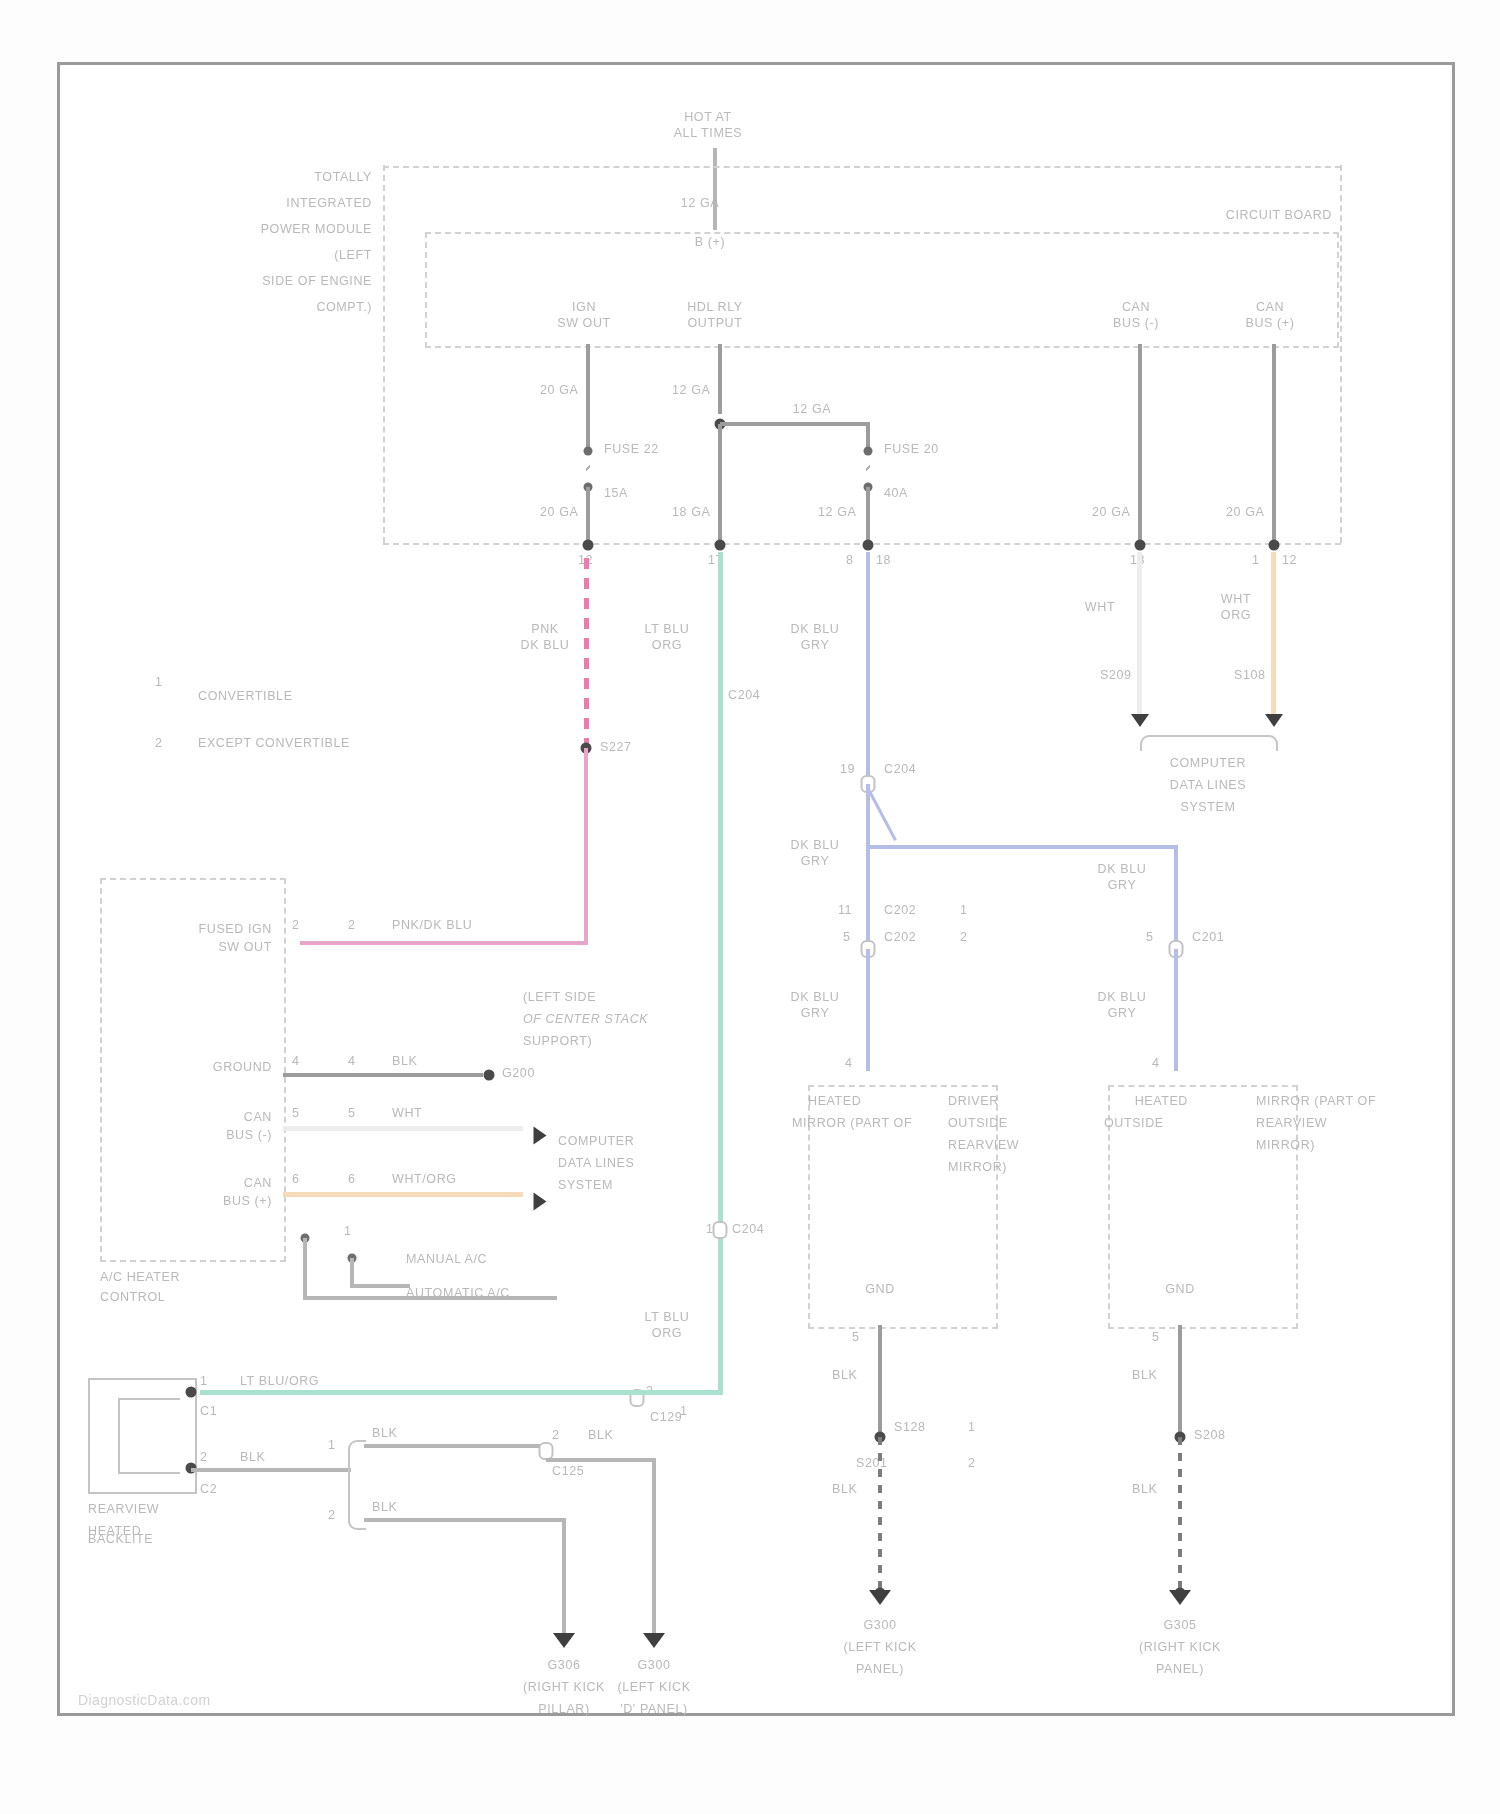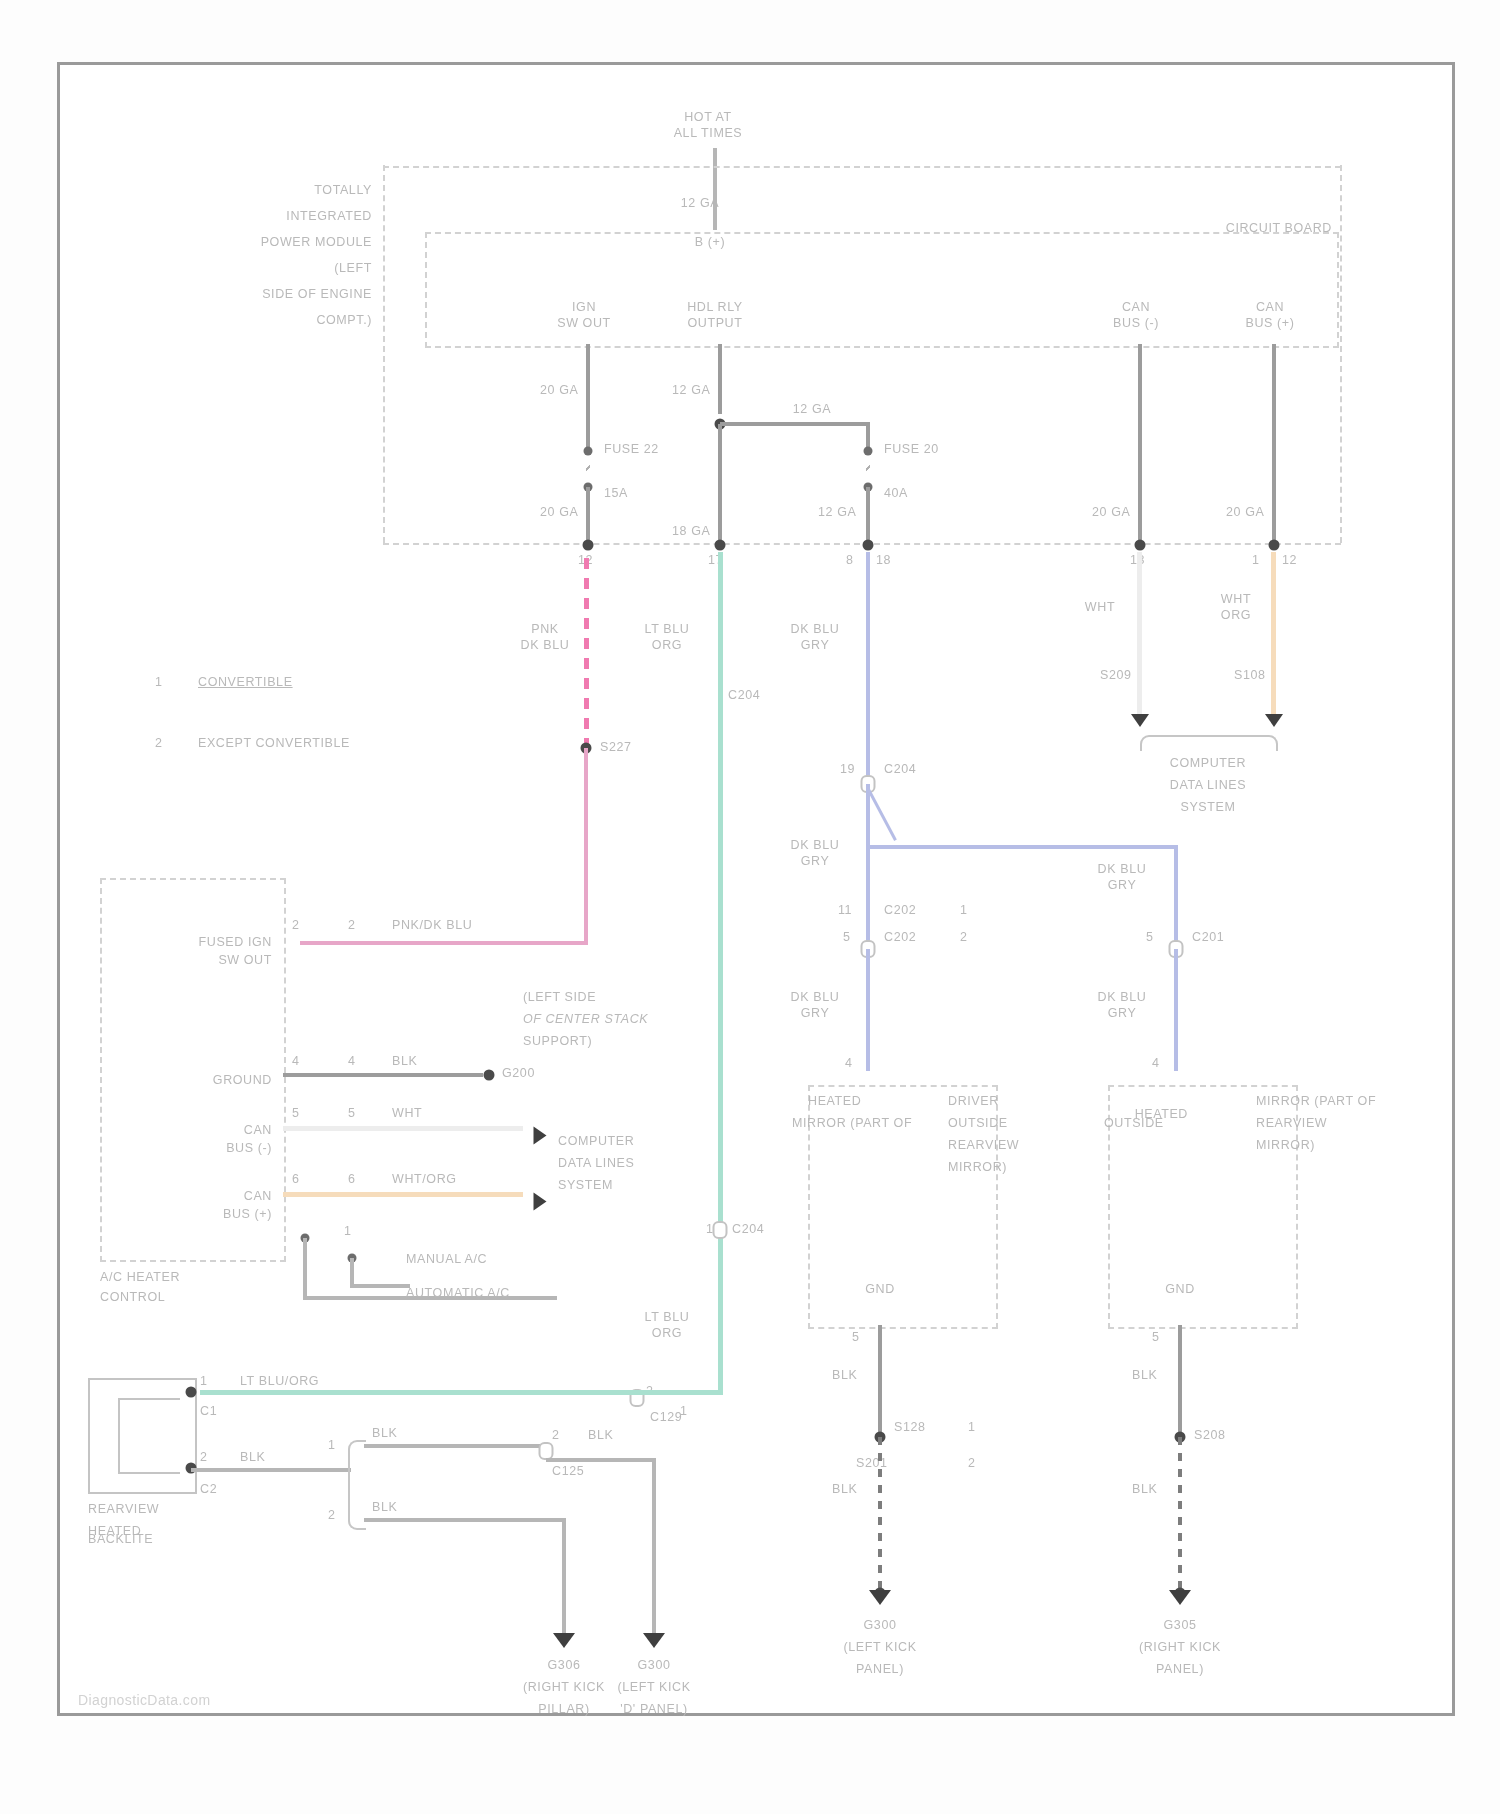--- a/index.html
+++ b/index.html
@@ -1,21 +1,21 @@
 <!DOCTYPE html>
 <html><head>
 <meta charset="utf-8">
 <style>
   html,body{margin:0;padding:0;background:#ffffff;}
   body{font-family:"Liberation Sans","DejaVu Sans",sans-serif;}
   #page{position:relative;width:1500px;height:1814px;background:#fdfdfd;overflow:hidden;}
   #border{position:absolute;left:57px;top:62px;width:1392px;height:1648px;border:3px solid #9a9a9a;background:#ffffff;}
   .lbl{position:absolute;color:#b9b9b9;font-size:12.5px;letter-spacing:.6px;line-height:14px;white-space:nowrap;}
   .lbl.c{text-align:center;transform:translateX(-50%);}
-  .lbl.r{text-align:right;transform:translateX(-100%);margin-top:13px;}
+  .lbl.r{text-align:right;transform:translateX(-100%);}
   .w{position:absolute;background:#b6b6b6;}
   .wv{width:4px;}
   .wh{height:4px;}
   .blk{background:#9c9c9c;}
   .pnk{background:#e7a6c8;}
   .teal{background:#a9e0cf;}
   .blu{background:#b6bde6;}
   .wht{background:#ededed;}
   .org{background:#f6dcbb;}
   .dash-box{position:absolute;border:2px dashed #d2d2d2;}
@@ -107,21 +107,21 @@
   <div class="lbl" style="left:884px;top:442px;">FUSE 20</div>
   <div class="dot sm" style="left:868px;top:487px;"></div>
   <div class="lbl" style="left:884px;top:486px;">40A</div>
   <div class="w wv blk" style="left:866px;top:487px;height:60px;"></div>
   <div class="lbl" style="left:818px;top:505px;">12 GA</div>
   <div class="dot" style="left:868px;top:545px;"></div>
   <div class="lbl" style="left:876px;top:553px;">18</div>
   <div class="lbl" style="left:846px;top:553px;">8</div>
 
   <div class="w wv blk" style="left:718px;top:424px;height:123px;"></div>
-  <div class="lbl" style="left:672px;top:524px;">18 GA</div>
+  <div class="lbl" style="left:672px;top:505px;">18 GA</div>
   <div class="dot" style="left:720px;top:545px;"></div>
   <div class="lbl" style="left:708px;top:553px;">17</div>
 
   <div class="w wv teal" style="left:718px;top:552px;width:5px;height:840px;"></div>
   <div class="lbl c" style="left:667px;top:622px;">LT BLU</div>
   <div class="lbl c" style="left:667px;top:638px;">ORG</div>
   <div class="lbl" style="left:728px;top:688px;">C204</div>
   <div class="conn" style="left:720px;top:1230px;"></div>
   <div class="lbl" style="left:706px;top:1222px;">1</div>
   <div class="lbl" style="left:732px;top:1222px;">C204</div>
@@ -188,21 +188,21 @@
   <div class="lbl c" style="left:1236px;top:608px;">ORG</div>
   <div class="lbl" style="left:1234px;top:668px;">S108</div>
   <div class="arrow" style="left:1274px;top:714px;"></div>
 
   <div class="braceT" style="left:1140px;top:735px;width:134px;height:14px;"></div>
   <div class="lbl c" style="left:1208px;top:756px;">COMPUTER</div>
   <div class="lbl c" style="left:1208px;top:778px;">DATA LINES</div>
   <div class="lbl c" style="left:1208px;top:800px;">SYSTEM</div>
 
   <div class="lbl" style="left:155px;top:675px;">1</div>
-  <div class="lbl" style="left:198px;top:675px;text-decoration:underline;">CONVERTIBLE</div>
+  <div class="lbl" style="left:198px;top:689px;">CONVERTIBLE</div>
   <div class="lbl" style="left:155px;top:736px;">2</div>
   <div class="lbl" style="left:198px;top:736px;">EXCEPT CONVERTIBLE</div>
 
   <div class="dash-box" style="left:100px;top:878px;width:182px;height:380px;"></div>
   <div class="lbl" style="left:100px;top:1270px;">A/C HEATER</div>
   <div class="lbl" style="left:100px;top:1290px;">CONTROL</div>
 
   <div class="lbl r" style="left:272px;top:922px;">FUSED IGN</div>
   <div class="lbl r" style="left:272px;top:940px;">SW OUT</div>
   <div class="lbl" style="left:292px;top:918px;">2</div>

